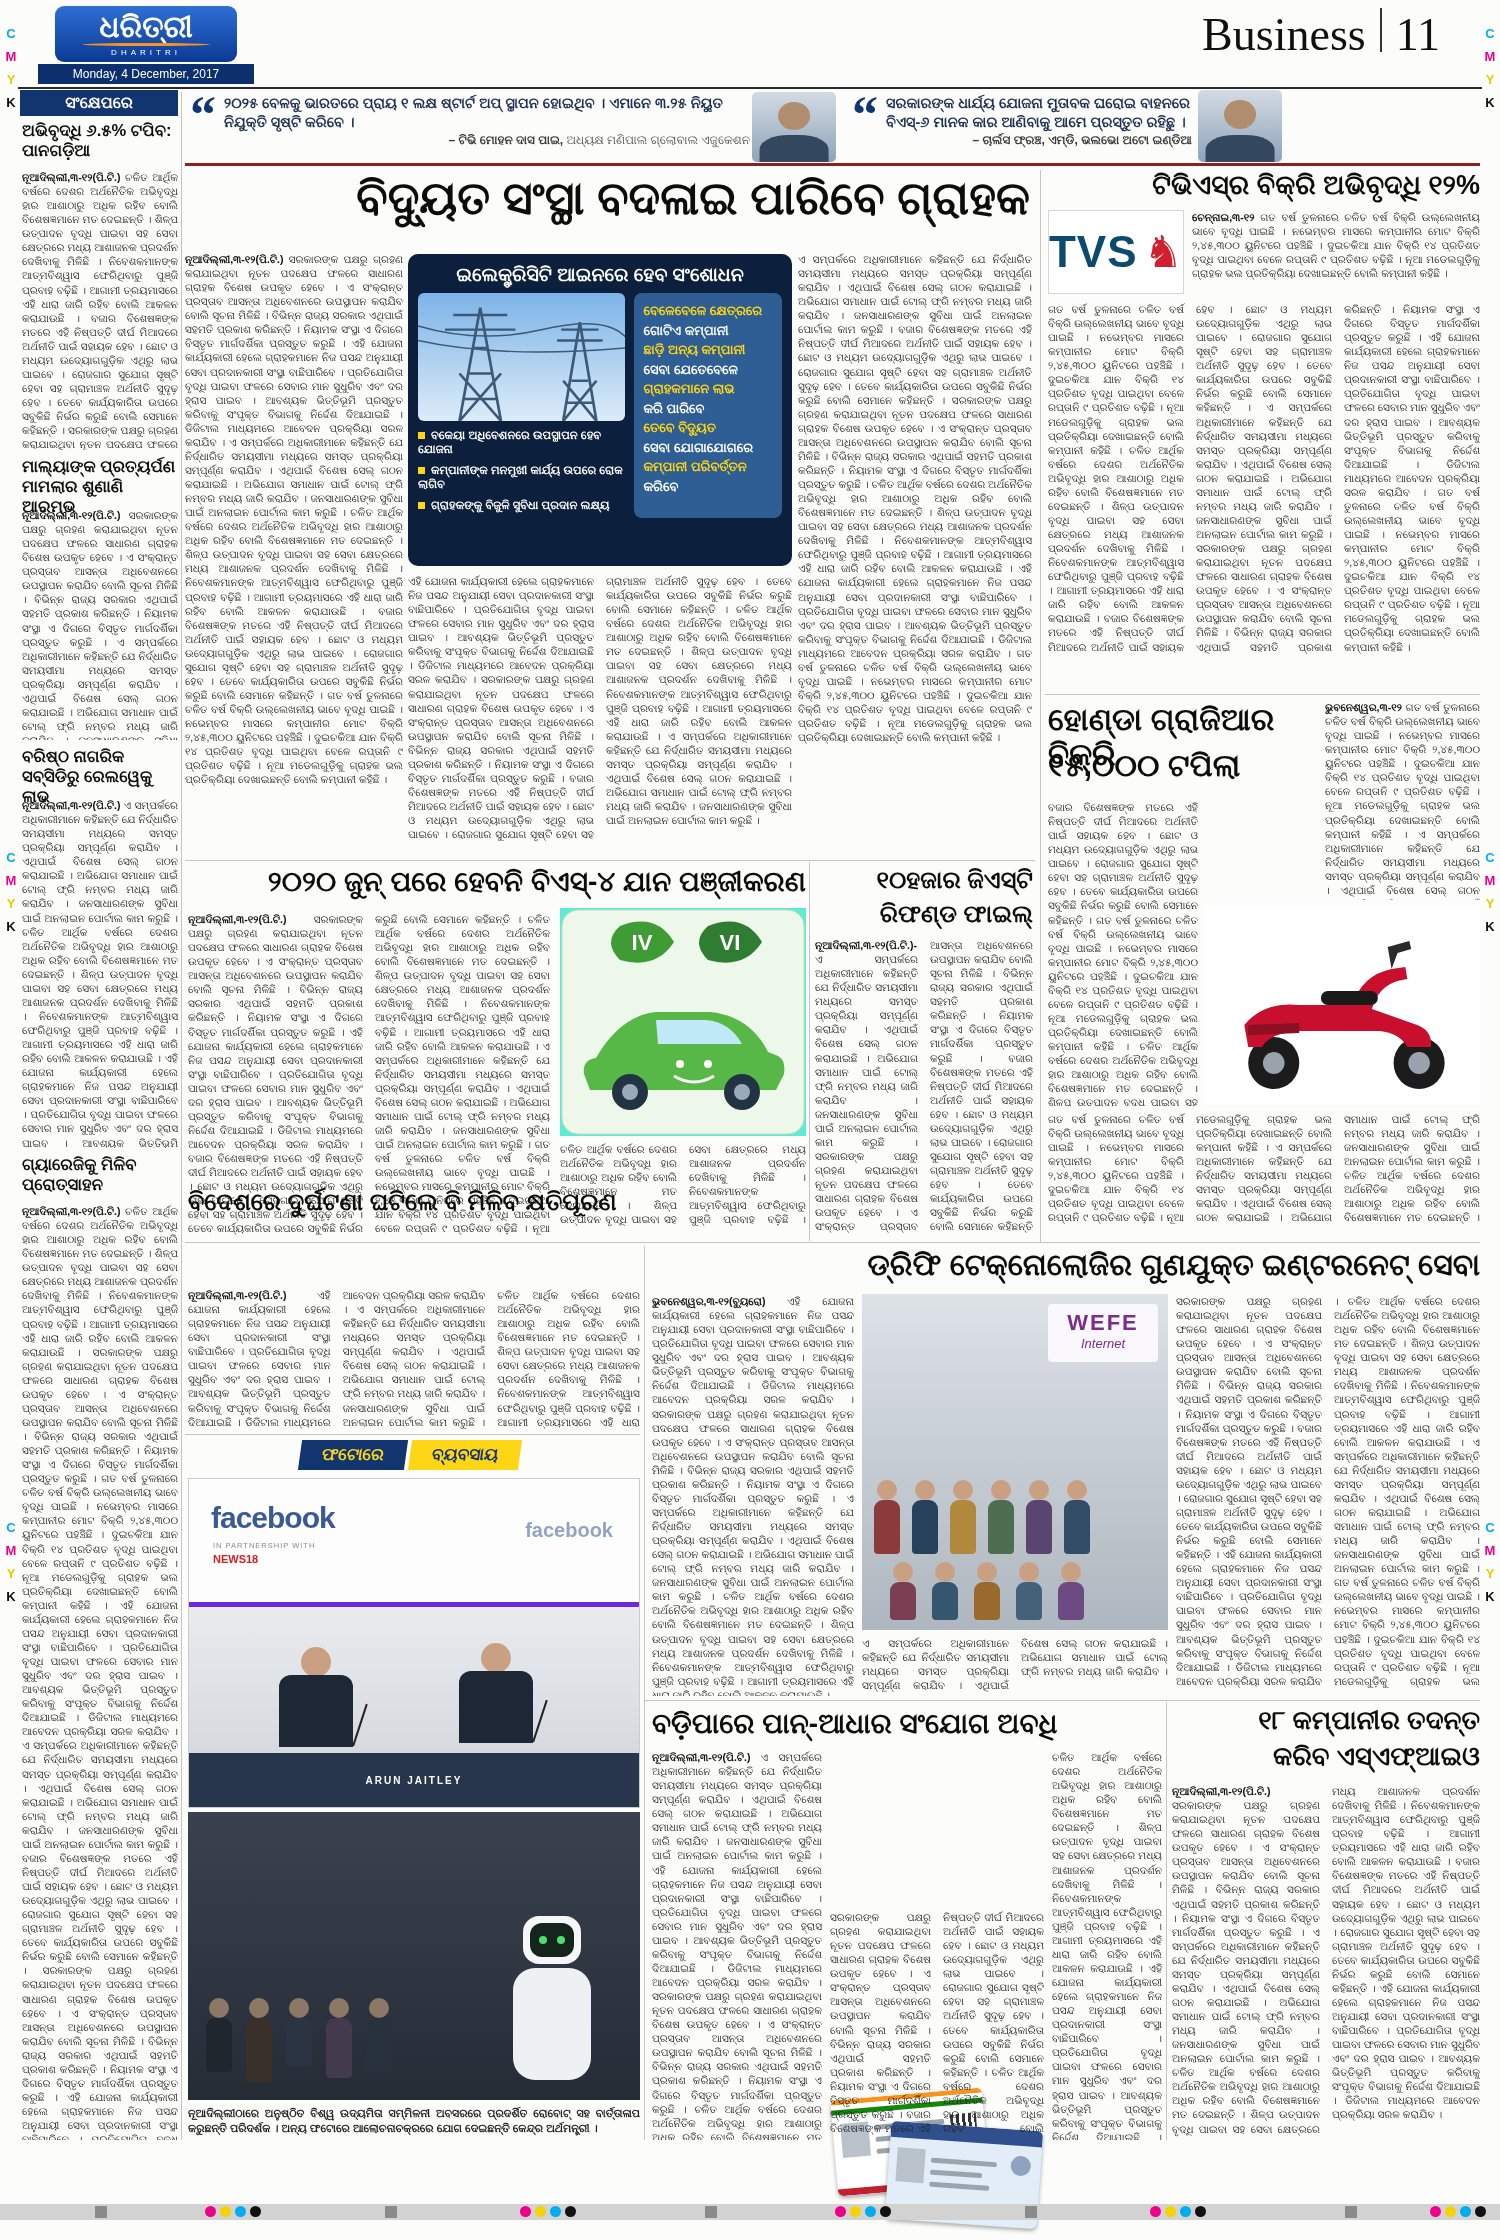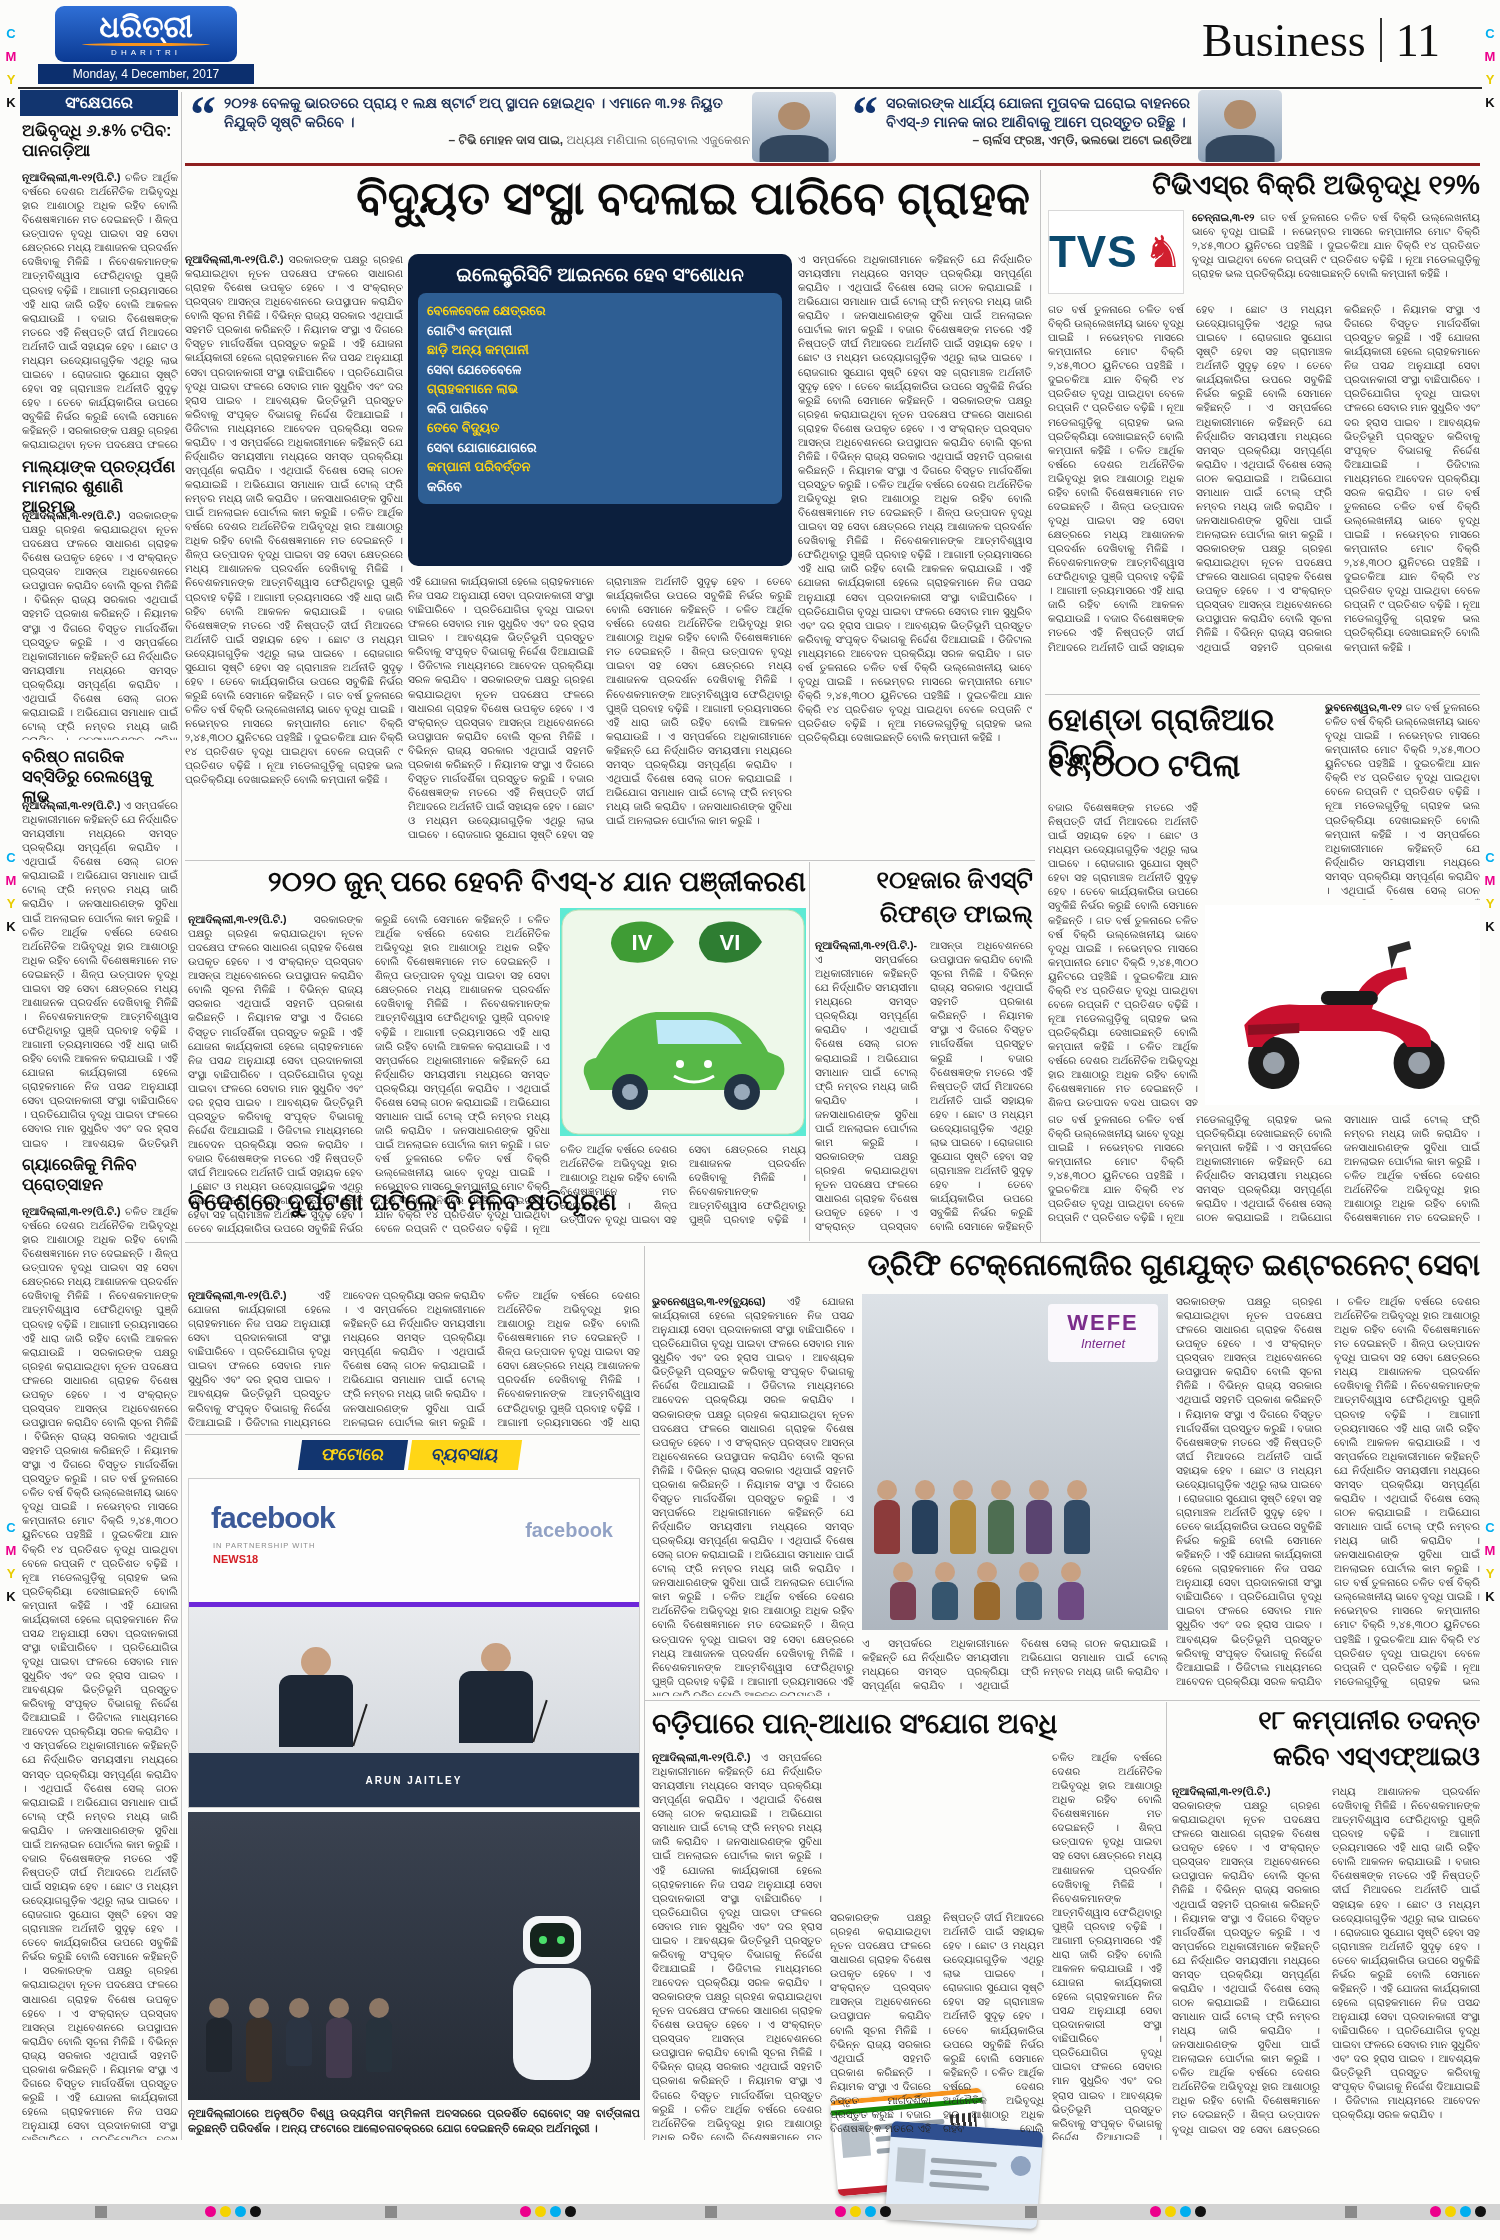--- a/index.html
+++ b/index.html
@@ -17,21 +17,21 @@
 .bt{font-size:10.5px;line-height:1.34;text-align:justify;color:#262626;overflow:hidden;word-break:break-word}
 .bt .dl{font-weight:700;color:#101010}
 .c2{column-count:2;column-gap:12px}
 .c3{column-count:3;column-gap:12px}
 
 .logo{background:linear-gradient(#2f6fd6,#0b3a93);border-radius:9px;display:flex;flex-direction:column;align-items:center;justify-content:center;color:#fff}
 .logo .lo{font-size:30px;font-weight:700;line-height:1.05}
 .logo .swoosh{width:70%;height:0;border-bottom:3px solid #f7941d;border-radius:50%;margin:1px 0 2px}
 .logo .ll{font-size:8px;letter-spacing:4px}
 .datebar{background:#0c2f6e;color:#fff;font-size:12px;display:flex;align-items:center;justify-content:center}
-.biz{font-family:"Liberation Serif",serif;font-size:46px;color:#101010;display:flex;align-items:center;justify-content:flex-end;gap:14px}
+.biz{font-family:"Liberation Serif",serif;font-size:46px;color:#101010;display:flex;align-items:flex-start;justify-content:flex-end;gap:14px}
 .biz .vbar{width:2px;height:44px;background:#333}
 
 .regcol{position:absolute;width:16px;display:flex;flex-direction:column;gap:8px;font-weight:700;font-size:13px;text-align:center}
 .rc{color:#00aeef}.rm{color:#ec008c}.ry{color:#e8cc00}.rk{color:#111}
 
 .briefhead{background:#12356f;color:#fff;font-weight:700;font-size:16px;display:flex;align-items:center;justify-content:center}
 .sb-hl{font-size:16.5px;font-weight:700;line-height:1.22;color:#0d0d0d}
 
 .quote{display:flex;align-items:flex-start;gap:8px}
 .qmark{font-family:"Liberation Serif",serif;font-size:52px;font-weight:700;color:#12356f;line-height:.8}
@@ -238,20 +238,37 @@
   <div class="abs hl center" style="left:200px;top:172px;width:830px;height:66px;font-size:46px">ବିଦ୍ୟୁତ ସଂସ୍ଥା ବଦଳାଇ ପାରିବେ ଗ୍ରାହକ</div>
 
   <div class="abs bt" style="left:185px;top:252px;width:218px;height:610px">
     <b class="dl">ନୂଆଦିଲ୍ଲୀ,୩-୧୨(ପି.ଟି.)</b>
     <span>ସରକାରଙ୍କ ପକ୍ଷରୁ ଗ୍ରହଣ କରାଯାଇଥିବା ନୂତନ ପଦକ୍ଷେପ ଫଳରେ ସାଧାରଣ ଗ୍ରାହକ ବିଶେଷ ଉପକୃତ ହେବେ । ଏ ସଂକ୍ରାନ୍ତ ପ୍ରସ୍ତାବ ଆସନ୍ତା ଅଧିବେଶନରେ ଉପସ୍ଥାପନ କରାଯିବ ବୋଲି ସୂଚନା ମିଳିଛି । ବିଭିନ୍ନ ରାଜ୍ୟ ସରକାର ଏଥିପାଇଁ ସହମତି ପ୍ରକାଶ କରିଛନ୍ତି । ନିୟାମକ ସଂସ୍ଥା ଏ ଦିଗରେ ବିସ୍ତୃତ ମାର୍ଗଦର୍ଶିକା ପ୍ରସ୍ତୁତ କରୁଛି । ଏହି ଯୋଜନା କାର୍ଯ୍ୟକାରୀ ହେଲେ ଗ୍ରାହକମାନେ ନିଜ ପସନ୍ଦ ଅନୁଯାୟୀ ସେବା ପ୍ରଦାନକାରୀ ସଂସ୍ଥା ବାଛିପାରିବେ । ପ୍ରତିଯୋଗିତା ବୃଦ୍ଧି ପାଇବା ଫଳରେ ସେବାର ମାନ ସୁଧୁରିବ ଏବଂ ଦର ହ୍ରାସ ପାଇବ । ଆବଶ୍ୟକ ଭିତ୍ତିଭୂମି ପ୍ରସ୍ତୁତ କରିବାକୁ ସଂପୃକ୍ତ ବିଭାଗକୁ ନିର୍ଦ୍ଦେଶ ଦିଆଯାଇଛି । ଡିଜିଟାଲ ମାଧ୍ୟମରେ ଆବେଦନ ପ୍ରକ୍ରିୟା ସରଳ କରାଯିବ । ଏ ସମ୍ପର୍କରେ ଅଧିକାରୀମାନେ କହିଛନ୍ତି ଯେ ନିର୍ଦ୍ଧାରିତ ସମୟସୀମା ମଧ୍ୟରେ ସମସ୍ତ ପ୍ରକ୍ରିୟା ସମ୍ପୂର୍ଣ୍ଣ କରାଯିବ । ଏଥିପାଇଁ ବିଶେଷ ସେଲ୍ ଗଠନ କରାଯାଇଛି । ଅଭିଯୋଗ ସମାଧାନ ପାଇଁ ଟୋଲ୍ ଫ୍ରି ନମ୍ବର ମଧ୍ୟ ଜାରି କରାଯିବ । ଜନସାଧାରଣଙ୍କ ସୁବିଧା ପାଇଁ ଅନଲାଇନ ପୋର୍ଟାଲ କାମ କରୁଛି । ଚଳିତ ଆର୍ଥିକ ବର୍ଷରେ ଦେଶର ଅର୍ଥନୈତିକ ଅଭିବୃଦ୍ଧି ହାର ଆଶାଠାରୁ ଅଧିକ ରହିବ ବୋଲି ବିଶେଷଜ୍ଞମାନେ ମତ ଦେଇଛନ୍ତି । ଶିଳ୍ପ ଉତ୍ପାଦନ ବୃଦ୍ଧି ପାଇବା ସହ ସେବା କ୍ଷେତ୍ରରେ ମଧ୍ୟ ଆଶାଜନକ ପ୍ରଦର୍ଶନ ଦେଖିବାକୁ ମିଳିଛି । ନିବେଶକମାନଙ୍କ ଆତ୍ମବିଶ୍ୱାସ ଫେରିଥିବାରୁ ପୁଞ୍ଜି ପ୍ରବାହ ବଢ଼ିଛି । ଆଗାମୀ ତ୍ରୟମାସରେ ଏହି ଧାରା ଜାରି ରହିବ ବୋଲି ଆକଳନ କରାଯାଉଛି । ବଜାର ବିଶେଷଜ୍ଞଙ୍କ ମତରେ ଏହି ନିଷ୍ପତ୍ତି ଦୀର୍ଘ ମିଆଦରେ ଅର୍ଥନୀତି ପାଇଁ ସହାୟକ ହେବ । ଛୋଟ ଓ ମଧ୍ୟମ ଉଦ୍ୟୋଗଗୁଡ଼ିକ ଏଥିରୁ ଲାଭ ପାଇବେ । ରୋଜଗାର ସୁଯୋଗ ସୃଷ୍ଟି ହେବା ସହ ଗ୍ରାମାଞ୍ଚଳ ଅର୍ଥନୀତି ସୁଦୃଢ଼ ହେବ । ତେବେ କାର୍ଯ୍ୟକାରିତା ଉପରେ ସବୁକିଛି ନିର୍ଭର କରୁଛି ବୋଲି ସେମାନେ କହିଛନ୍ତି । ଗତ ବର୍ଷ ତୁଳନାରେ ଚଳିତ ବର୍ଷ ବିକ୍ରି ଉଲ୍ଲେଖନୀୟ ଭାବେ ବୃଦ୍ଧି ପାଇଛି । ନଭେମ୍ବର ମାସରେ କମ୍ପାନୀର ମୋଟ ବିକ୍ରି ୨,୪୫,୩୦୦ ୟୁନିଟରେ ପହଞ୍ଚିଛି । ଦୁଇଚକିଆ ଯାନ ବିକ୍ରି ୧୪ ପ୍ରତିଶତ ବୃଦ୍ଧି ପାଇଥିବା ବେଳେ ରପ୍ତାନି ୯ ପ୍ରତିଶତ ବଢ଼ିଛି । ନୂଆ ମଡେଲଗୁଡ଼ିକୁ ଗ୍ରାହକ ଭଲ ପ୍ରତିକ୍ରିୟା ଦେଖାଇଛନ୍ତି ବୋଲି କମ୍ପାନୀ କହିଛି ।</span>
   </div>
 
   <div class="abs infobox" style="left:408px;top:254px;width:384px;height:312px">
     <div class="ib-title">ଇଲେକ୍ଟ୍ରିସିଟି ଆଇନରେ ହେବ ସଂଶୋଧନ</div>
     <div class="ib-grid">
+      <div class="ib-left">
+        <div class="powerpic">
+          <svg viewBox="0 0 100 70" preserveAspectRatio="none">
+            <g stroke="#3c5a78" stroke-width="1.3" fill="none">
+              <path d="M20 70 L30 8 M40 70 L30 8 M20 70 L40 44 M40 70 L20 44 M22 58 L38 58 M24 44 L36 44 M26 30 L34 30 M13 20 L47 20 M17 12 L43 12"></path>
+              <path d="M70 70 L78 16 M86 70 L78 16 M70 70 L86 48 M86 70 L70 48 M72 60 L84 60 M74 48 L82 48 M67 26 L89 26 M69 20 L87 20"></path>
+              <path d="M0 18 Q30 28 60 20 T100 24" stroke-width="0.8"></path>
+              <path d="M0 26 Q40 36 100 30" stroke-width="0.8"></path>
+            </g>
+          </svg>
+        </div>
+        <ul class="ib-bullets">
+          <li>ବକେୟା ଅଧିବେଶନରେ ଉପସ୍ଥାପନ ହେବ ଯୋଜନା</li>
+          <li>କମ୍ପାନୀଙ୍କ ମନମୁଖୀ କାର୍ଯ୍ୟ ଉପରେ ରୋକ ଲାଗିବ</li>
+          <li>ଗ୍ରାହକଙ୍କୁ ବିଜୁଳି ସୁବିଧା ପ୍ରଦାନ ଲକ୍ଷ୍ୟ</li>
+        </ul>
+      </div>
       <div class="ib-right">
         <span>ବେଳେବେଳେ କ୍ଷେତ୍ରରେ</span>
         <span>ଗୋଟିଏ କମ୍ପାନୀ</span>
         <span>ଛାଡ଼ି ଅନ୍ୟ କମ୍ପାନୀ</span>
         <span>ସେବା ଯେତେବେଳେ</span>
         <span>ଗ୍ରାହକମାନେ ଲାଭ</span>
         <span>କରି ପାରିବେ</span>
         <span>ତେବେ ବିଦ୍ୟୁତ</span>
         <span>ସେବା ଯୋଗାଯୋଗରେ</span>
         <span>କମ୍ପାନୀ ପରିବର୍ତ୍ତନ</span>

